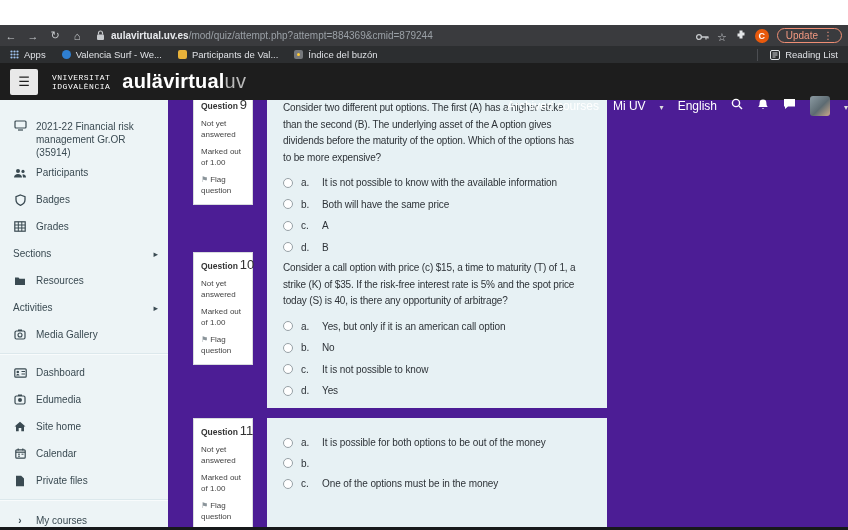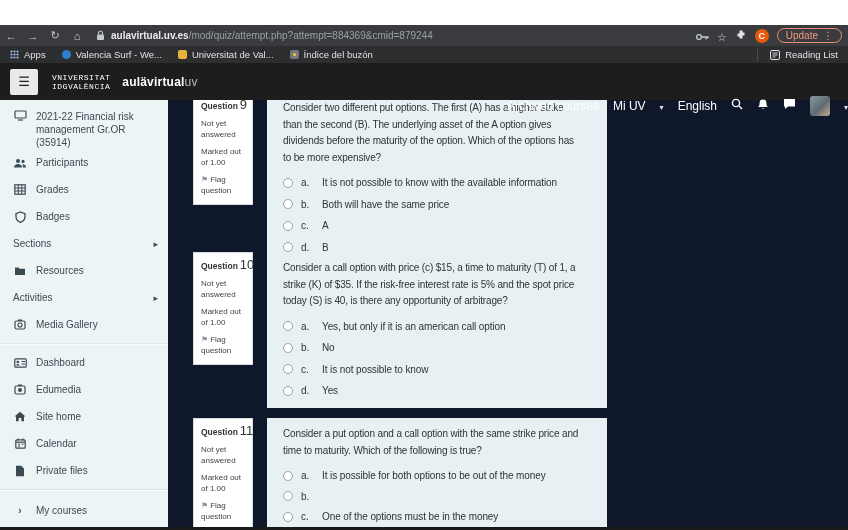--- a/index.html
+++ b/index.html
@@ -49,42 +49,42 @@
   .bm-fav.uv { background:#e8b23a; }
   .bm-fav.buzon { background:#75787c; position:relative; }
   .bm-fav.buzon::after { content:""; position:absolute; left:3px; top:3px; width:3px; height:3px; background:#ffc933; border-radius:50%; }
   .reading-list { position:absolute; right:10px; display:flex; align-items:center; gap:5px; border-left:1px solid #4c4e52; padding-left:12px; height:12px; }
 
   
   .moodle-nav { position:absolute; top:63px; left:0; width:848px; height:37px; background:#1d1d1d; display:flex; align-items:center; z-index:5; }
   .hamburger { width:28px; height:26px; background:#e9e9e9; border-radius:2px; margin-left:10px; display:flex; align-items:center; justify-content:center; color:#1d1d1d; font-size:13px; }
   .hamburger::before { content:"☰"; }
   .uv-logo { margin-left:14px; color:#fff; font-family:Liberation Mono, monospace; font-size:8px; letter-spacing:0.5px; line-height:9px; text-transform:uppercase; }
-  .brand { margin-left:12px; color:#fff; font-size:12px; font-weight:bold; letter-spacing:0.2px; }
+  .brand { margin-left:12px; color:#fff; font-size:20px; font-weight:bold; letter-spacing:0.2px; }
   .brand .suffix { color:#b9b9b9; font-weight:normal; }
   .mnav-right { position:absolute; right:0; display:flex; align-items:center; gap:14px; color:#fff; font-size:12px;margin-top:48px; }
   .caret::before { content:"▾"; font-size:8px; color:#ddd; }
   .mnav-avatar { width:20px; height:20px; border-radius:3px; background:linear-gradient(135deg,#8c9ba3 0%,#5d6b72 55%,#caa98c 100%); }
 
   
   .mbody { position:absolute; top:100px; left:0; width:848px; height:430px; }
   .sidebar { position:absolute; left:0; top:0; width:168px; height:430px; background:#edf4f6; color:#3a4a52; }
   .sb-item { display:flex; align-items:center; min-height:27px; padding:0 10px 0 13px; font-size:10px; gap:9px; }
-  .sb-item.first { align-items:flex-start; padding-top:10px; min-height:40px; }
+  .sb-item.first { align-items:flex-start; padding-top:20px; min-height:40px; }
   .sb-icon { width:14px; display:flex; justify-content:center; flex:none; }
   .sb-icon svg { display:block; }
   .sb-label { line-height:13px; }
   .sb-spacer { flex:1; }
   .sb-chevron::before { content:"▸"; color:#3a4a52; font-size:9px; }
   .sb-divider { height:1px; background:#dce8ec; margin:5px 0; box-shadow:0 1px 0 #f8fbfc; }
   .gt-ico { font-weight:bold; font-size:10px; }
   .gt-ico::before { content:"›"; }
   .sb-filter { padding:6px 10px 0 13px; display:flex; gap:9px; font-size:8.5px; line-height:12px; }
 
-  .main { position:absolute; left:168px; top:0; width:680px; height:430px; background:#0f172a; }
+  .main { position:absolute; left:168px; top:0; width:680px; height:430px; background:#4c1d95; }
   .qrow { position:absolute; left:25px; display:flex; align-items:flex-start; }
   .qinfo { width:60px; background:#fff; border:1px solid #d8dcde; padding:6px 7px 8px 7px; font-size:8px; color:#444; line-height:11px; flex:none; }
   .qinfo .qno { font-size:8.5px; font-weight:bold; color:#333; }
   .qinfo .qno b { font-size:13px; font-weight:normal; margin-left:2px; }
   .qinfo .qstatus, .qinfo .qmark, .qinfo .qflag { margin-top:6px; }
   .flag-glyph::before { content:"⚑"; color:#8a949a; font-size:8px; margin-right:2px; }
   .qblock { margin-left:14px; width:340px; background:#e7f1f4; padding:8px 26px 11px 16px; }
   .qtext { font-size:10px; letter-spacing:-0.15px; line-height:16.5px; color:#2e3338; }
   .opts { margin-top:10px; }
   .opt { display:flex; align-items:center; margin-bottom:8.5px; font-size:10px; color:#2e3338; letter-spacing:-0.1px; }
@@ -152,21 +152,21 @@
           </g>
         </svg>
       <span>Apps</span>
     </span>
     <span class="bm">
       <span class="bm-fav surf"></span>
       <span>Valencia Surf - We...</span>
     </span>
     <span class="bm">
       <span class="bm-fav uv"></span>
-      <span>Universitat de Val...</span>
+      <span>Participants de Val...</span>
     </span>
     <span class="bm">
       <span class="bm-fav buzon"></span>
       <span>Índice del buzón</span>
     </span>
     <span class="bm reading-list">
       <svg width="10" height="10" viewBox="0 0 10 10">
           <rect x="0.5" y="0.5" width="9" height="9" rx="1.5" fill="none" stroke="#dfe1e5"></rect>
           <path d="M2.5 3h5M2.5 5h5M2.5 7h3" stroke="#dfe1e5" stroke-width="0.9"></path>
         </svg>
@@ -226,34 +226,34 @@
               <circle cx="5" cy="3" r="2" fill="#3a4a52"></circle>
               <circle cx="10" cy="3.4" r="1.6" fill="#3a4a52"></circle>
               <path d="M1 9.5c0-2.2 1.8-3.4 4-3.4s4 1.2 4 3.4z" fill="#3a4a52"></path>
               <path d="M9.5 6.2c2 0 3.5 1.1 3.5 3.3h-3" fill="#3a4a52"></path>
             </svg>
         </span>
         <span class="sb-label">Participants</span>
       </div>
       <div class="sb-item">
         <span class="sb-icon">
+          <svg width="11" height="12" viewBox="0 0 11 12">
+              <path d="M5.5 1 10 2.6v3.2c0 2.8-2 4.6-4.5 5.6C3 10.4 1 8.6 1 5.8V2.6z" fill="none" stroke="#3a4a52" stroke-width="1.3"></path>
+            </svg>
+        </span>
+        <span class="sb-label">Badges</span>
+      </div>
+      <div class="sb-item">
+        <span class="sb-icon">
           <svg width="12" height="11" viewBox="0 0 12 11">
               <rect x="0.8" y="0.8" width="10.4" height="9.4" fill="none" stroke="#3a4a52" stroke-width="1.2"></rect>
               <path d="M0.8 4h10.4M0.8 7h10.4M4.3 0.8v9.4M7.8 0.8v9.4" stroke="#3a4a52" stroke-width="1"></path>
             </svg>
         </span>
         <span class="sb-label">Grades</span>
-      </div>
-      <div class="sb-item">
-        <span class="sb-icon">
-          <svg width="11" height="12" viewBox="0 0 11 12">
-              <path d="M5.5 1 10 2.6v3.2c0 2.8-2 4.6-4.5 5.6C3 10.4 1 8.6 1 5.8V2.6z" fill="none" stroke="#3a4a52" stroke-width="1.3"></path>
-            </svg>
-        </span>
-        <span class="sb-label">Badges</span>
       </div>
       <div class="sb-item" style="">
         <span class="sb-label">Sections</span>
         <span class="sb-spacer"></span>
         <span class="sb-chevron"></span>
       </div>
       <div class="sb-item">
         <span class="sb-icon">
           <svg width="12" height="10" viewBox="0 0 12 10">
               <path d="M1 1.5h3.5l1 1.3H11V9H1z" fill="#3a4a52"></path>
@@ -414,21 +414,20 @@
       </div>
 
       <div class="qrow" style="top:318px;">
         <div class="qinfo">
           <div class="qno"><span>Question</span><b>11</b></div>
           <div class="qstatus">Not yet answered</div>
           <div class="qmark">Marked out of 1.00</div>
           <div class="qflag"><span class="flag-glyph"></span><span>Flag question</span></div>
         </div>
         <div class="qblock" style="min-height:220px;">
-          <div class="qtext">Consider a put option and a call option with the same strike price and time to maturity. Which of the following is true?</div>
           <div class="opts">
             <div class="opt">
                 <span class="radio"></span>
                 <span class="opt-letter">a.</span>
                 <span class="opt-text">It is possible for both options to be out of the money</span>
               </div>
             <div class="opt">
                 <span class="radio"></span>
                 <span class="opt-letter">b.</span>
               </div>

